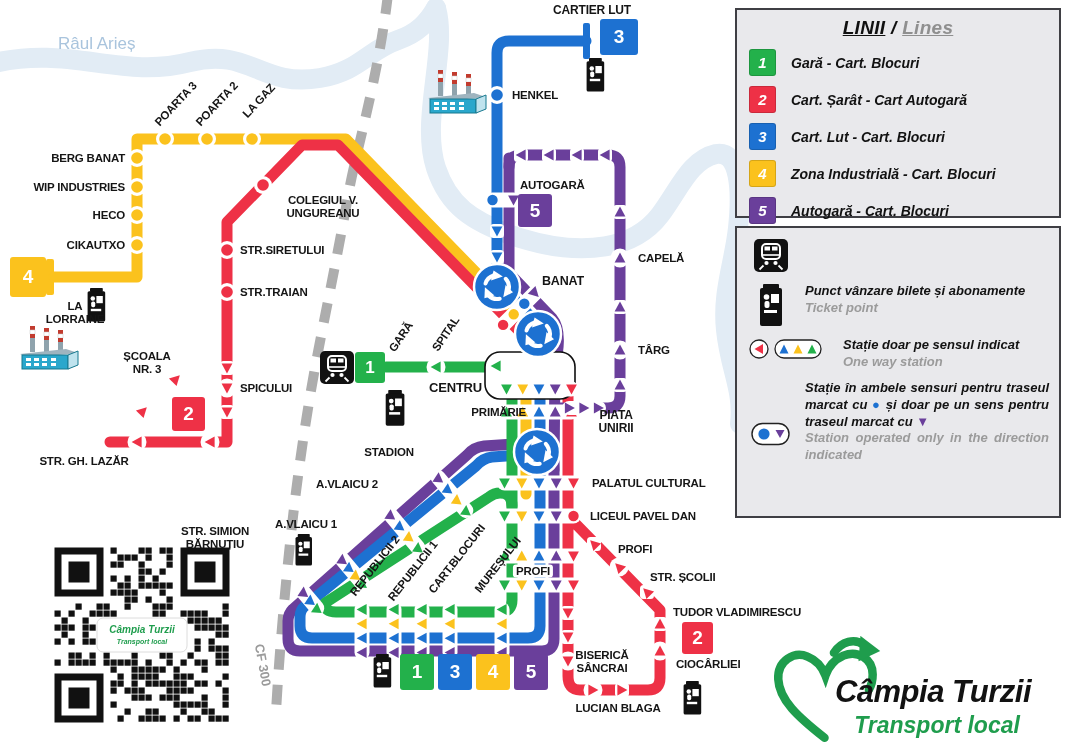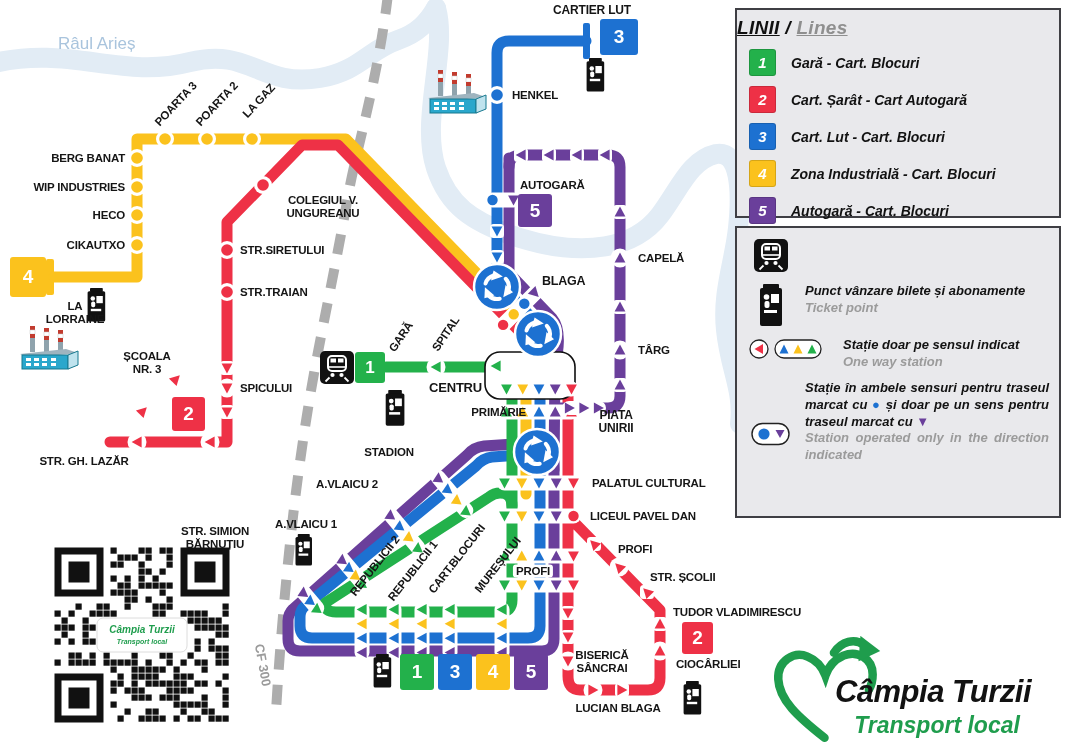--- a/index.html
+++ b/index.html
@@ -14,21 +14,21 @@
   .rgt{transform:translate(-100%,-50%);text-align:right}
   .wrap{white-space:normal}
   .whitebox{background:#fff;padding:0 3px;border-radius:3px}
   .badge{position:absolute;display:flex;align-items:center;justify-content:center;color:#fff;
          font-weight:700;border-radius:3px;z-index:25;font-size:19px}
   .riverlbl{position:absolute;left:58px;top:34px;font-size:17px;font-weight:400;color:#a9c4dd;z-index:5}
   .cflbl{position:absolute;font-size:13px;font-weight:700;color:#9b9b9b;z-index:5}
   
   .panel{position:absolute;left:735px;width:326px;background:#e9e9ec;border:2.5px solid #3f3f44;
          box-sizing:border-box;z-index:40;font-style:italic}
-  .ptitle{text-align:left;font-size:19px;font-weight:900;color:#101010;margin:7px 0 2px;letter-spacing:.3px}
+  .ptitle{text-align:center;font-size:19px;font-weight:900;color:#101010;margin:7px 0 2px;letter-spacing:.3px}
   .ptitle .main{text-decoration:underline;color:#101010}
   .ptitle .sub{text-decoration:underline;color:#8f8f8f}
   .lrow{display:flex;align-items:center;gap:15px;margin:10px 12px}
   .lsq{width:27px;height:27px;border-radius:3px;display:flex;align-items:center;justify-content:center;
        color:#fff;font-size:15px;font-weight:800;flex:none;border:1px solid rgba(0,0,0,.15);box-sizing:border-box}
   .lroute{font-size:14px;color:#121212;font-weight:800}
   .grow{display:flex;gap:10px;margin:9px 10px;align-items:flex-start}
   .gico{width:48px;flex:none;display:flex;justify-content:center;margin-top:1px}
   .gtxt{flex:1;font-weight:800}
   .gro{font-size:13px;color:#121212;line-height:1.3}
@@ -666,21 +666,21 @@
   </svg>
 
   <div class="riverlbl">Râul Arieș</div>
   <div class="cflbl ctr" style="left:263px;top:665px;transform:translate(-50%,-50%) rotate(80deg)">CF 300</div>
 
   <div class="stn ctr" style="left:592px;top:11px;font-size:12px">CARTIER LUT</div>
   <div class="stn lft" style="left:512px;top:95px">HENKEL</div>
   <div class="stn lft" style="left:520px;top:185px">AUTOGARĂ</div>
   <div class="stn lft" style="left:638px;top:258px">CAPELĂ</div>
   <div class="stn lft" style="left:638px;top:350px">TÂRG</div>
-  <div class="stn lft" style="left:542px;top:281px;font-size:12.5px">BLAGA</div>
+  <div class="stn lft" style="left:542px;top:281px;font-size:12.5px">BANAT</div>
   <div class="stn ctr" style="left:176px;top:104px;transform:translate(-50%,-50%) rotate(-47deg)">POARTA 3</div>
   <div class="stn ctr" style="left:217px;top:104px;transform:translate(-50%,-50%) rotate(-47deg)">POARTA 2</div>
   <div class="stn ctr" style="left:259px;top:101px;transform:translate(-50%,-50%) rotate(-47deg)">LA GAZ</div>
   <div class="stn rgt" style="left:125px;top:158px">BERG BANAT</div>
   <div class="stn rgt" style="left:125px;top:187px">WIP INDUSTRIES</div>
   <div class="stn rgt" style="left:125px;top:215px">HECO</div>
   <div class="stn rgt" style="left:125px;top:245px">CIKAUTXO</div>
   <div class="stn ctr wrap" style="left:75px;top:313px;width:72px">LA LORRAINE</div>
   <div class="stn ctr wrap" style="left:323px;top:207px;width:104px">COLEGIUL V. UNGUREANU</div>
   <div class="stn lft" style="left:240px;top:250px">STR.SIRETULUI</div>

